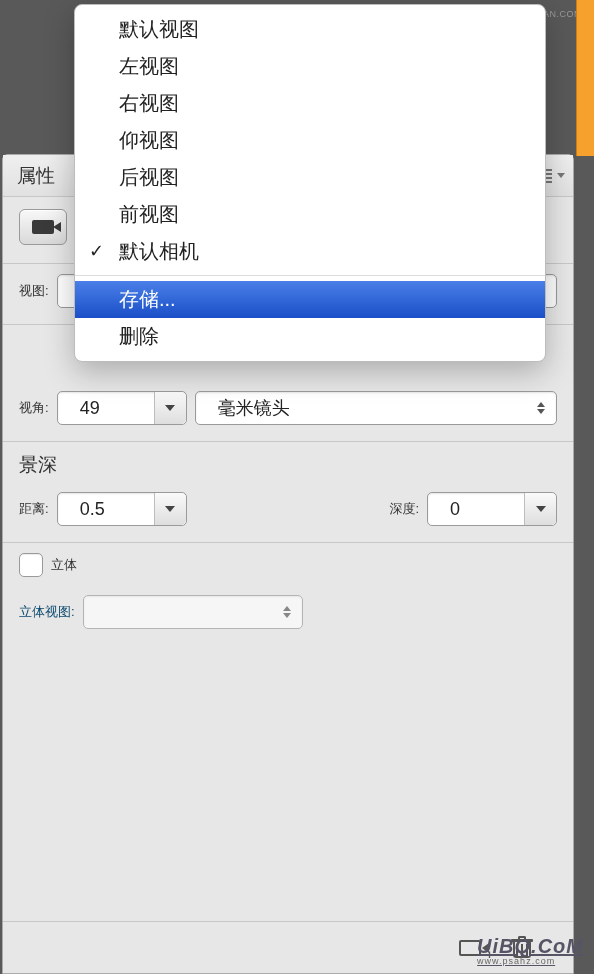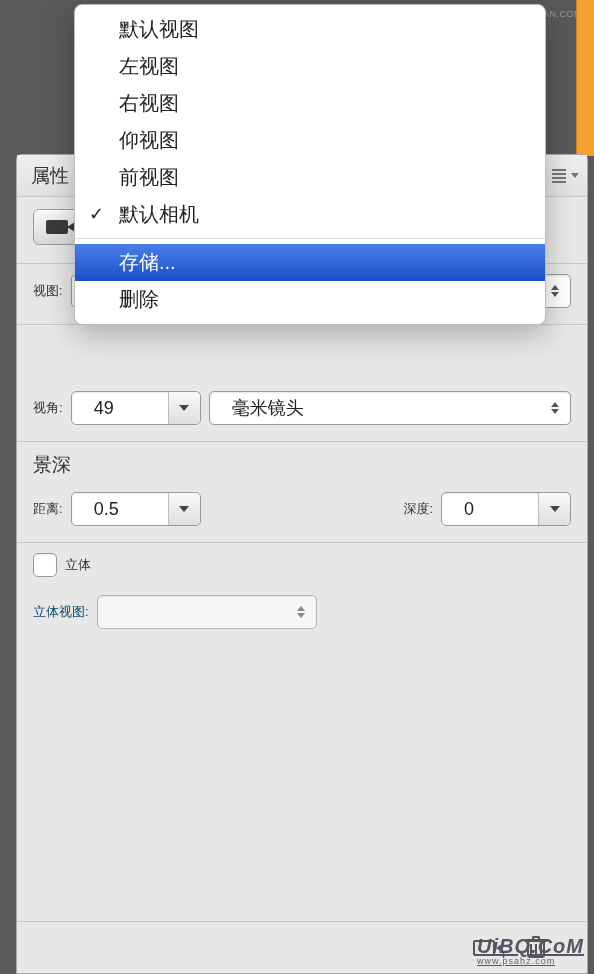--- a/index.html
+++ b/index.html
@@ -32,21 +32,20 @@
 
   
   .panel {
     position: absolute;
     left: 2px; top: 154px;
     width: 572px;
     height: 820px;
     background: #e7e7e7;
     border: 1px solid #aaa;
     border-radius: 6px 6px 0 0;
-    margin-left: 14px;
   }
   .panel-header {
     height: 42px;
     border-bottom: 1px solid #c7c7c7;
     display: flex; align-items: center; justify-content: space-between;
     padding: 0 8px 0 14px;
     font-size: 19px; color: #333;
     background: linear-gradient(#efefef,#e1e1e1);
   }
   .panel-menu-btn {
@@ -280,20 +279,21 @@
         </div>
     </div>
   </div>
 </div>
 
 <div class="dropdown">
   <div class="item">默认视图</div>
   <div class="item">左视图</div>
   <div class="item">右视图</div>
   <div class="item">仰视图</div>
+  <div class="item">后视图</div>
   <div class="item">前视图</div>
   <div class="item">
     <span class="check">✓</span>
     <span>默认相机</span>
   </div>
   <hr>
   <div class="item highlight">存储...</div>
   <div class="item">删除</div>
 </div>
 

